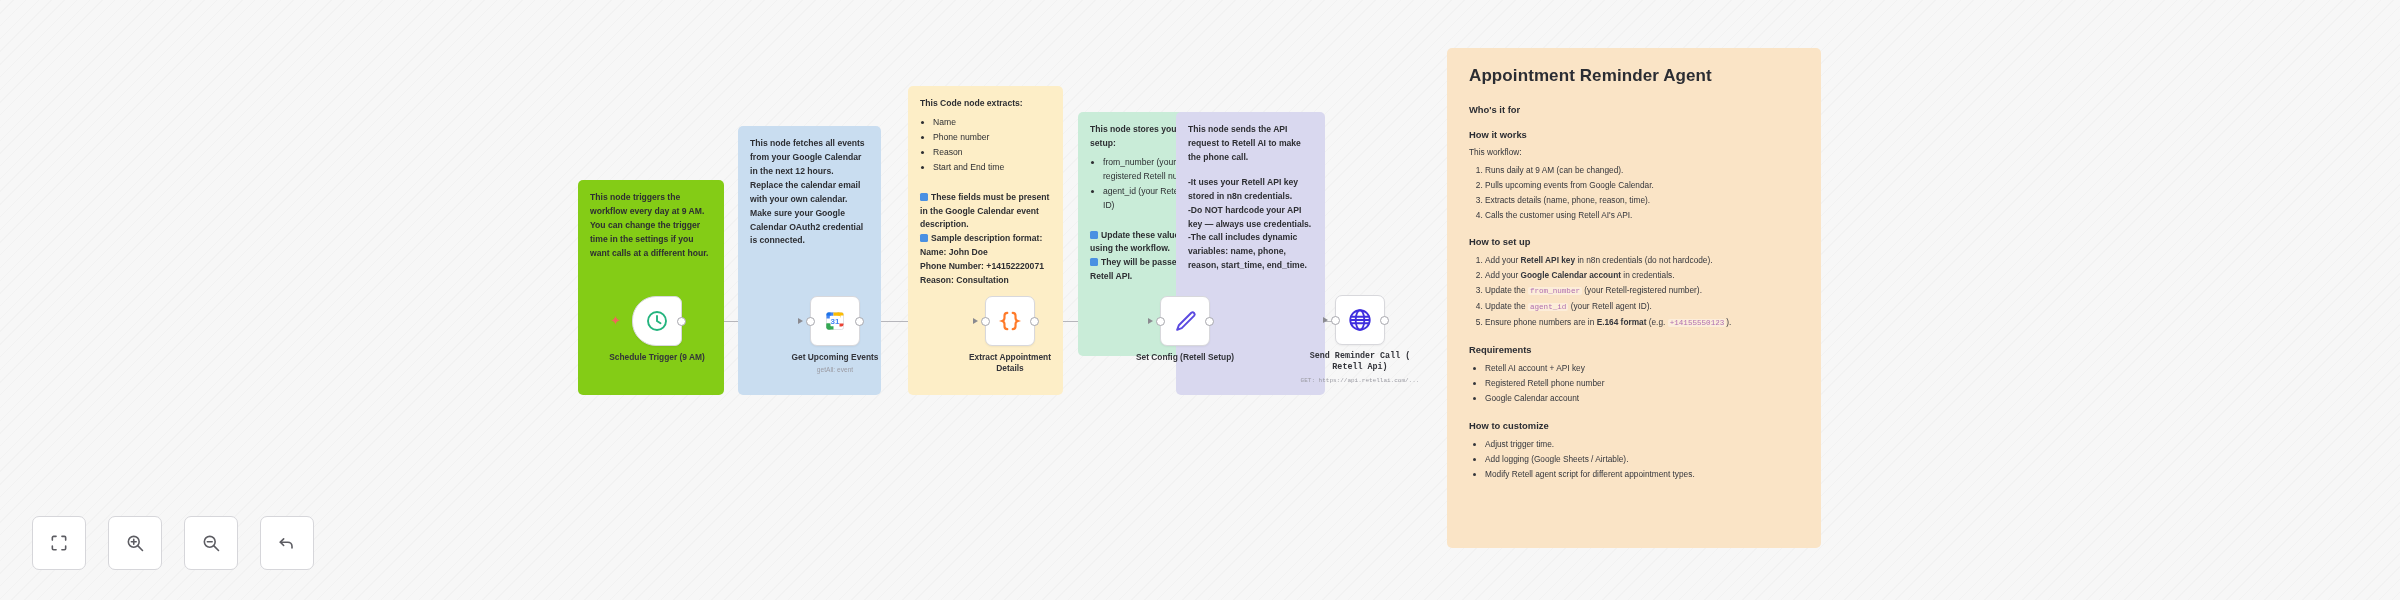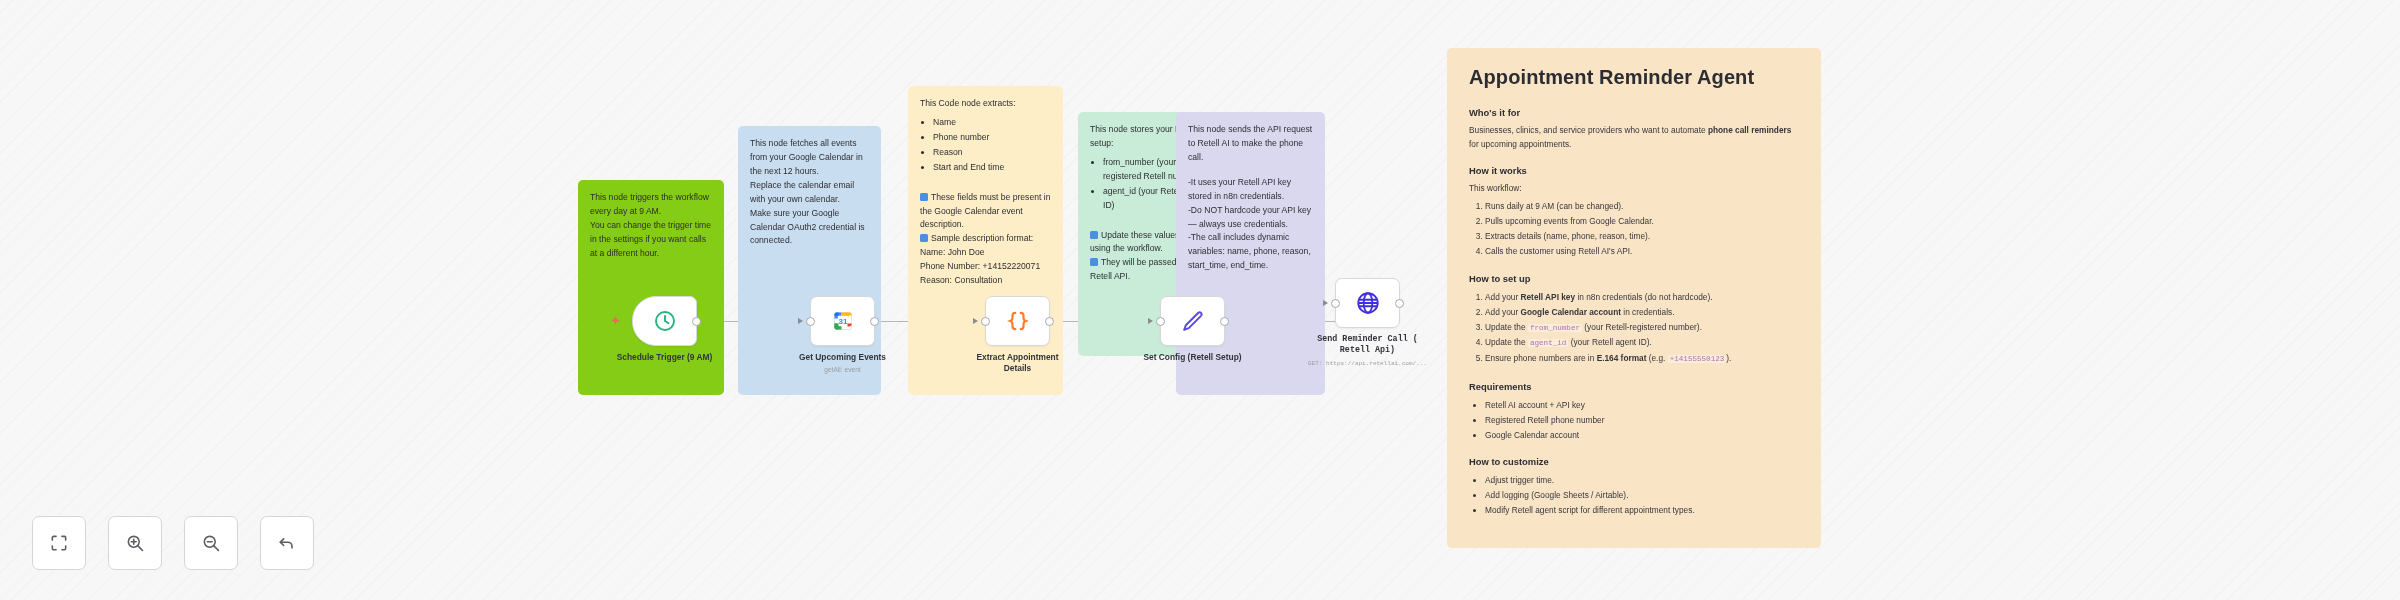--- a/index.html
+++ b/index.html
@@ -23,21 +23,21 @@
   
   .sticky {
     position: absolute;
     border-radius: 5px;
     padding: 11px 12px 10px 12px;
     font-size: 8.6px;
     line-height: 1.62;
     color: #2d2e32;
     overflow: hidden;
   }
-  .sticky p { margin: 0; }
+  .sticky p { margin: 0; font-weight: bold; }
   .sticky ul { margin: 5px 0 5px 0; padding-left: 13px; }
   .sticky li { margin: 0 0 1px 0; }
   .sticky .gap { height: 11px; }
   .emoji-box {
     display: inline-block;
     width: 8px; height: 8px;
     background: #4a90e2;
     border-radius: 1.5px;
     margin-right: 3px;
     vertical-align: -1px;
@@ -45,21 +45,21 @@
 
   .n-pink   { background: #84cc16; }
   .n-blue   { background: #c9ddf0; }
   .n-yellow { background: #fdeec7; }
   .n-green  { background: #c9ecd8; }
   .n-purple { background: #d9d8ef; }
 
   
   .node-wrap { position: absolute; }
   .node-box {
-    width: 65px; height: 50px;
+    width: 50px; height: 50px;
     background: #ffffff;
     border: 1px solid #d8d8dc;
     border-radius: 7px;
     display: flex; align-items: center; justify-content: center;
     box-shadow: 0 1px 2px rgba(0,0,0,0.05);
     position: relative;
   }
   .node-box.trigger {
     border-radius: 24px 7px 7px 24px;
   }
@@ -117,21 +117,21 @@
   
   .doc-panel {
     position: absolute;
     background: #fae4c6;
     border-radius: 5px;
     padding: 18px 22px 20px 22px;
     color: #34363c;
     overflow: hidden;
   }
   .doc-title {
-    font-size: 20px;
+    font-size: 17px;
     font-weight: 700;
     color: #2b2d33;
     margin-bottom: 18px;
     letter-spacing: 0.1px;
   }
   .doc-h {
     font-size: 9.4px;
     font-weight: 700;
     color: #2b2d33;
     margin: 14px 0 6px 0;
@@ -287,41 +287,40 @@
       <span class="arrow-in"></span>
       <span class="port in"></span>
       <svg width="25" height="25" viewBox="0 0 24 24" fill="none" stroke="#5b4ae0" stroke-width="1.9" stroke-linejoin="round">
         <path d="M17.6 3.6a2 2 0 012.8 2.8L8.4 18.4 4 20l1.6-4.4z"></path>
       </svg>
       <span class="port out"></span>
     </div>
     <div class="node-label">Set Config (Retell Setup)</div>
   </div>
 
-  <div class="node-wrap" style="left:1335px; top:278px;font-family:Liberation Mono, monospace;">
+  <div class="node-wrap" style="left:1335px; top:295px;font-family:Liberation Mono, monospace;">
     <div class="node-box">
       <span class="arrow-in"></span>
       <span class="port in"></span>
       <svg width="26" height="26" viewBox="0 0 24 24" fill="none" stroke="#3f2ede" stroke-width="1.7">
         <circle cx="12" cy="12" r="9"></circle>
         <ellipse cx="12" cy="12" rx="4" ry="9"></ellipse>
         <path d="M3 9h18M3 15h18M3.5 12h17"></path>
       </svg>
       <span class="port out"></span>
     </div>
     <div class="node-label">Send Reminder Call (
 Retell Api)</div>
     <div class="node-sub" style="top:82px; font-size:6px;">GET: https://api.retellai.com/...</div>
   </div>
 
   <div class="doc-panel" style="left:1447px; top:48px; width:374px; height:500px;">
     <div class="doc-title">Appointment Reminder Agent</div>
 
     <div class="doc-h first">Who's it for</div>
-    <p class="doc-p"><span>Businesses, clinics, and service providers who want to automate </span><b>phone call reminders</b><span> for upcoming appointments.</span></p>
 
     <div class="doc-h">How it works</div>
     <p class="doc-p">This workflow:</p>
     <ol class="doc-list num">
       <li>Runs daily at 9 AM (can be changed).</li>
       <li>Pulls upcoming events from Google Calendar.</li>
       <li>Extracts details (name, phone, reason, time).</li>
       <li>Calls the customer using Retell AI's API.</li>
     </ol>
 

